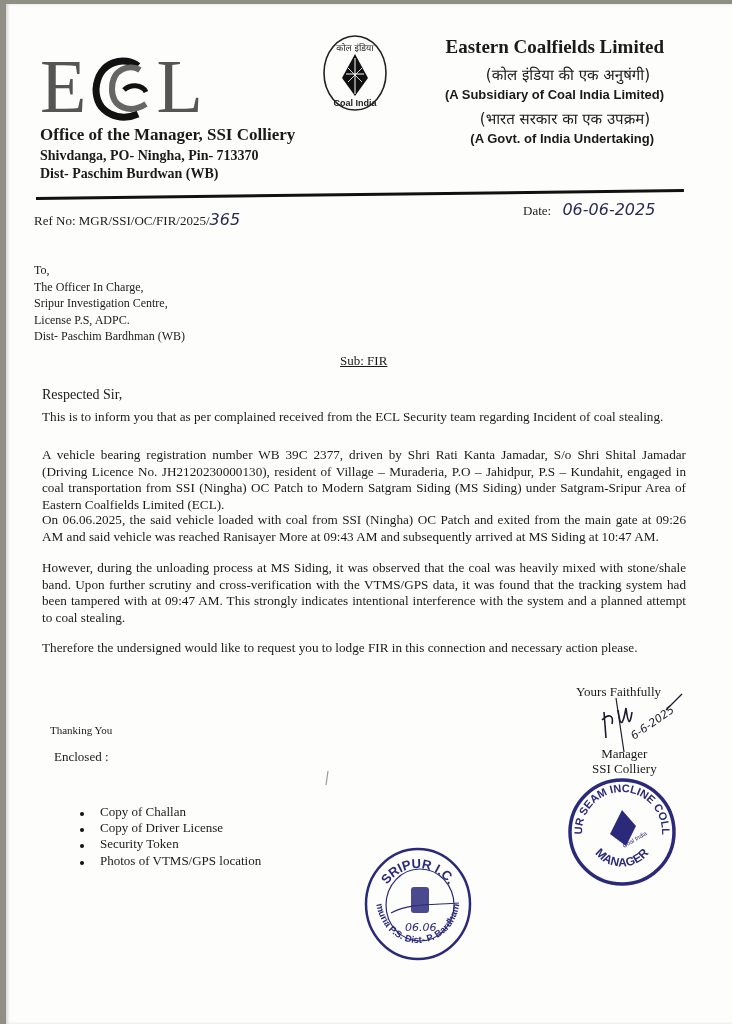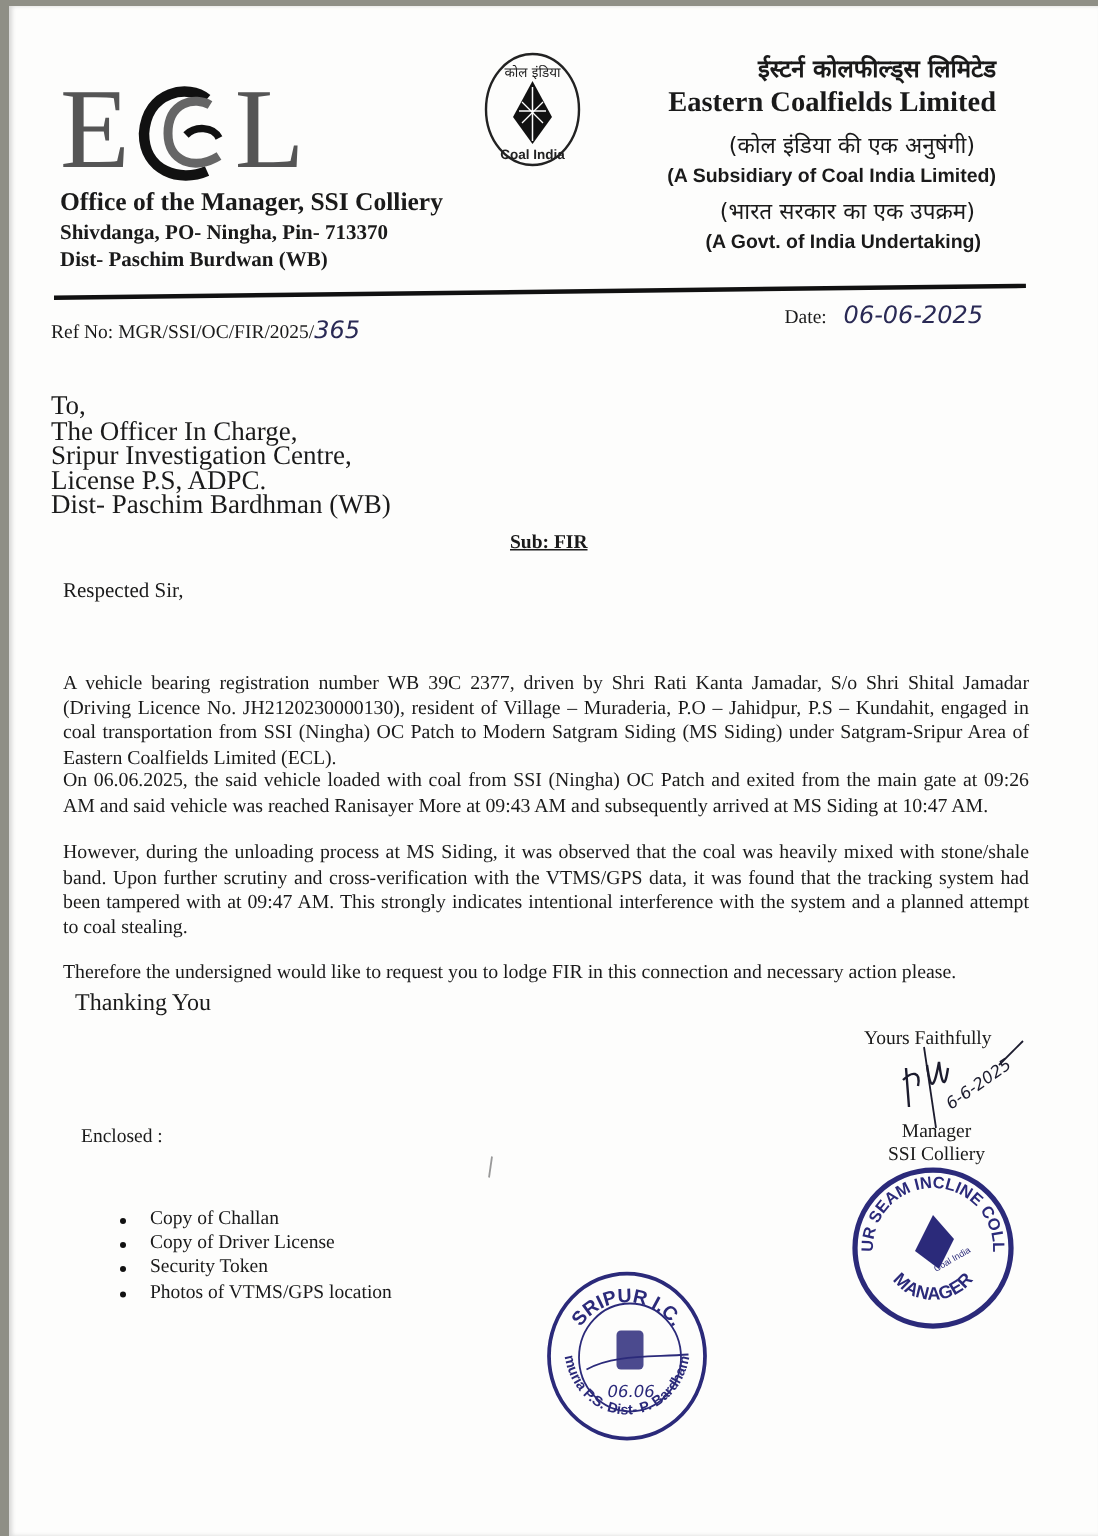--- a/index.html
+++ b/index.html
@@ -47,31 +47,31 @@
     left: 30px; top: 193px; width: 648px; height: 3px;
     background: #111;
     transform: rotate(-0.7deg);
     transform-origin: left center;
   }
 
   .ref { left: 28px; top: 206px; font-size: 13px; }
   .hand { font-family: "DejaVu Sans", sans-serif; font-style: italic; color: #2a2a55; font-size: 16px; }
   .date { left: 517px; top: 196px; font-size: 13px; }
 
-  .to-block { left: 28px; top: 258px; font-size: 18px; line-height: 16.5px; }
-  .sub { left: 334px; top: 349px; font-weight: bold; font-size: 13px; text-decoration: underline; }
+  .to-block { left: 28px; top: 258px; font-size: 12px; line-height: 16.5px; }
+  .sub { left: 334px; top: 349px; font-weight: normal; font-size: 13px; text-decoration: underline; }
 
   .para { left: 36px; width: 644px; font-size: 13.2px; line-height: 16.5px; text-align: justify; }
   .greet { left: 36px; top: 383px; font-size: 14px; }
   .p1 { top: 405px; }
   .p2 { top: 443px; }
   .p3 { top: 508px; }
   .p4 { top: 556px; }
   .p5 { top: 636px; }
-  .thanks { left: 44px; top: 656px; font-size: 16px; }
+  .thanks { left: 44px; top: 720px; font-size: 11px; }
 
   .yours { left: 570px; top: 680px; font-size: 13px; }
   .signature { left: 590px; top: 686px; width: 90px; height: 64px; }
   .desig { left: 586px; top: 742px; font-size: 13px; text-align: center; line-height: 15px; }
 
   .enclosed { left: 48px; top: 745px; font-size: 13px; }
   .enc-list { left: 72px; top: 800px; font-size: 13px; line-height: 16.2px; list-style: none; }
   .enc-list li { position: relative; padding-left: 22px; }
   .enc-list li::before {
     content: ""; position: absolute; left: 2px; top: 8px;
@@ -106,21 +106,20 @@
     <text x="33" y="17" font-size="9" text-anchor="middle" font-family="DejaVu Sans, sans-serif" fill="#222">कोल इंडिया</text>
     <polygon points="33,20 46,44 33,62 20,44" fill="#111"></polygon>
     <line x1="33" y1="24" x2="33" y2="60" stroke="#fff" stroke-width="1"></line>
     <line x1="24" y1="40" x2="42" y2="40" stroke="#fff" stroke-width="1"></line>
     <line x1="26" y1="34" x2="40" y2="48" stroke="#fff" stroke-width="0.8"></line>
     <line x1="40" y1="34" x2="26" y2="48" stroke="#fff" stroke-width="0.8"></line>
     <text x="33" y="72" font-size="9" font-weight="bold" text-anchor="middle" font-family="Liberation Sans, sans-serif" fill="#222">Coal India</text>
   </svg>
 
   <div class="abs right-head">
-    <div class="hindi-name">ईस्टर्न कोलफील्ड्स लिमिटेड</div>
     <div class="eng-name">Eastern Coalfields Limited</div>
     <div class="hindi-sub">(कोल इंडिया की एक अनुषंगी)</div>
     <div class="eng-sub">(A Subsidiary of Coal India Limited)</div>
     <div class="hindi-gov">(भारत सरकार का एक उपक्रम)</div>
     <div class="eng-gov">(A Govt. of India Undertaking)</div>
   </div>
 
   <div class="abs rule"></div>
 
   <div class="abs ref">
@@ -135,20 +134,21 @@
     <div>To,</div>
     <div>The Officer In Charge,</div>
     <div>Sripur Investigation Centre,</div>
     <div>License P.S, ADPC.</div>
     <div>Dist- Paschim Bardhman (WB)</div>
   </div>
 
   <div class="abs sub">Sub: FIR</div>
 
   <div class="abs greet">Respected Sir,</div>
+  <div class="abs para p1">This is to inform you that as per complained received from the ECL Security team regarding Incident of coal stealing.</div>
   <div class="abs para p2">A vehicle bearing registration number WB 39C 2377, driven by Shri Rati Kanta Jamadar, S/o Shri Shital Jamadar (Driving Licence No. JH2120230000130), resident of Village – Muraderia, P.O – Jahidpur, P.S – Kundahit, engaged in coal transportation from SSI (Ningha) OC Patch to Modern Satgram Siding (MS Siding) under Satgram-Sripur Area of Eastern Coalfields Limited (ECL).</div>
   <div class="abs para p3">On 06.06.2025, the said vehicle loaded with coal from SSI (Ningha) OC Patch and exited from the main gate at 09:26 AM and said vehicle was reached Ranisayer More at 09:43 AM and subsequently arrived at MS Siding at 10:47 AM.</div>
   <div class="abs para p4">However, during the unloading process at MS Siding, it was observed that the coal was heavily mixed with stone/shale band. Upon further scrutiny and cross-verification with the VTMS/GPS data, it was found that the tracking system had been tampered with at 09:47 AM. This strongly indicates intentional interference with the system and a planned attempt to coal stealing.</div>
   <div class="abs para p5">Therefore the undersigned would like to request you to lodge FIR in this connection and necessary action please.</div>
   <div class="abs thanks">Thanking You</div>
 
   <div class="abs yours">Yours Faithfully</div>
   <svg class="abs signature" viewBox="0 0 90 64">
     <path d="M8 22 L10 48 M6 30 C12 24 18 24 16 34 M22 20 C24 34 26 40 30 18 C32 34 34 36 36 22" fill="none" stroke="#1c1c2e" stroke-width="1.6"></path>
     <path d="M20 8 L28 62" fill="none" stroke="#1c1c2e" stroke-width="1.2"></path>

